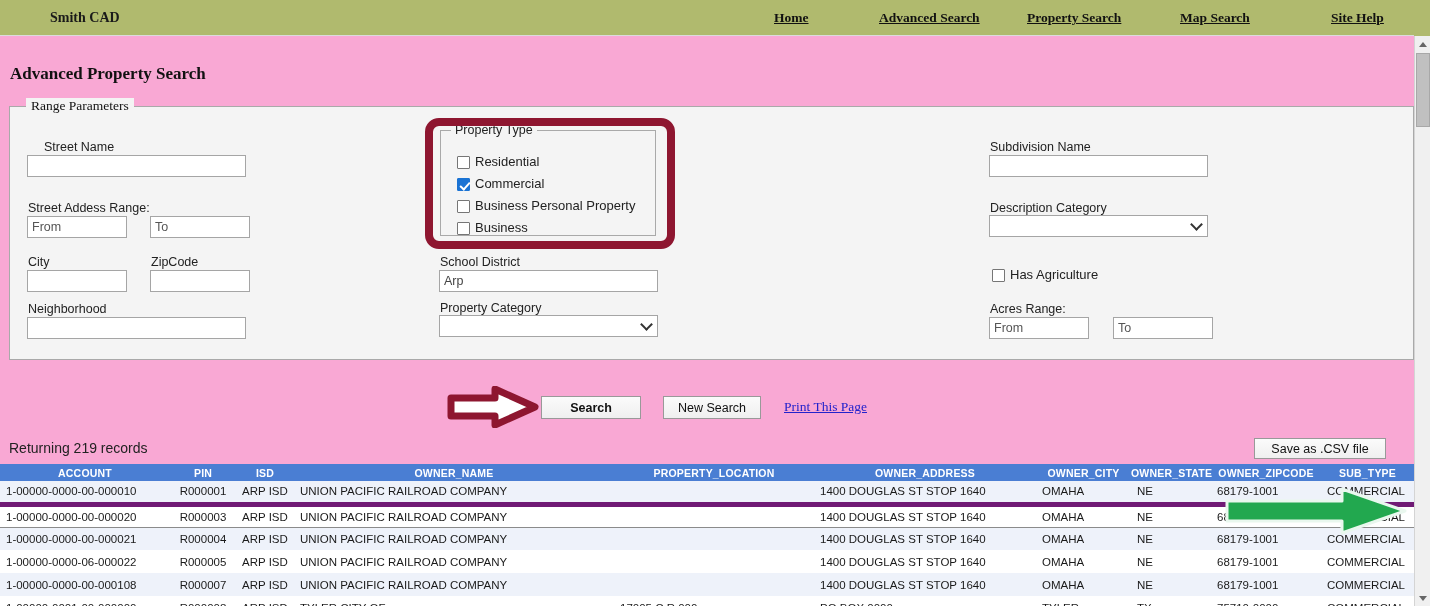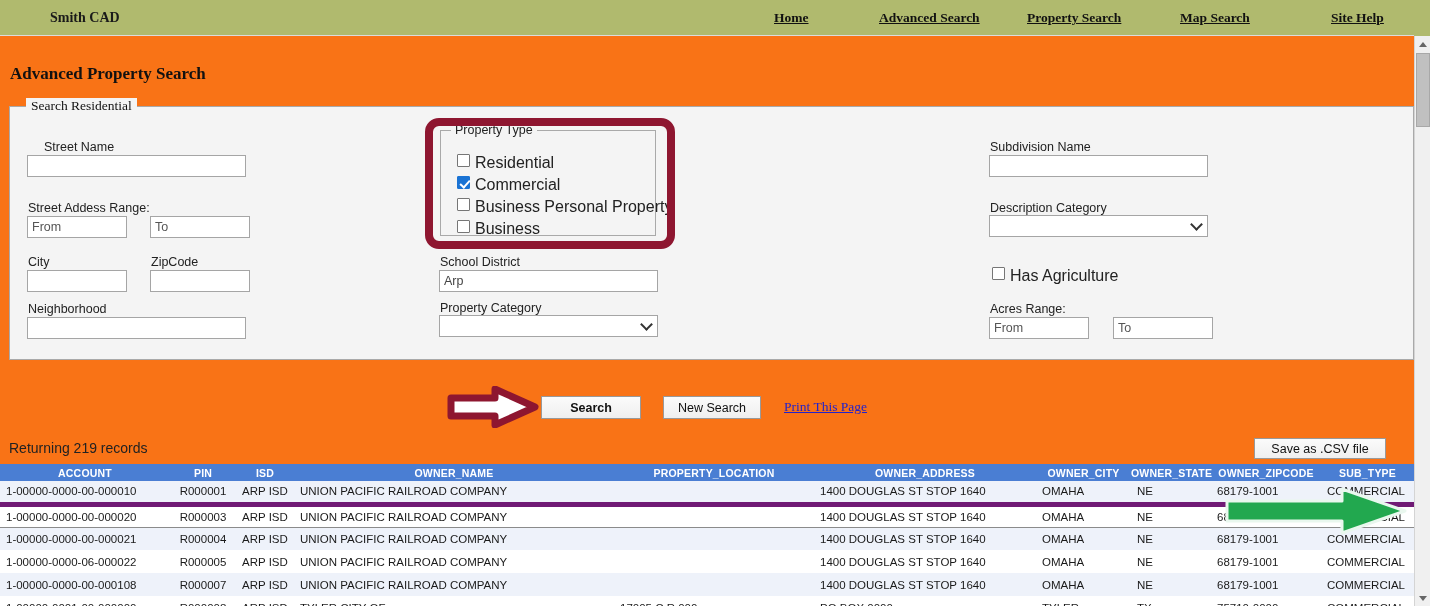--- a/index.html
+++ b/index.html
@@ -3,21 +3,21 @@
 <meta charset="utf-8">
 <style>
   * { box-sizing: border-box; }
   html, body {
     margin: 0; padding: 0;
     width: 1430px; height: 606px;
     overflow: hidden;
     background: #ffffff;
     font-family: "Liberation Sans", sans-serif;
   }
-  .page { position: relative; width: 1430px; height: 492px; background: #f97316; border-radius: 10px; }
+  .page { position: relative; width: 1430px; height: 492px; background: #f9a8d4; border-radius: 10px; }
 
   
   .topbar {
     position: absolute; left: 0; top: 0; width: 1430px; height: 36px;
     background: #b0ba6e;
     display: flex; align-items: center;
   }
   .brand {
     position: absolute; left: 50px; top: 10px;
     font-family: "Liberation Serif", serif;
@@ -113,22 +113,22 @@
     border: 1px solid #a9a9a9;
     background: #f4f4f4;
   }
   .ptype-legend {
     position: absolute; left: 10px; top: -8px;
     background: #f4f4f4; padding: 0 4px;
     font-size: 12.5px; color: #222;
   }
   .cbrow {
     position: absolute; left: 16px;
-    display: flex; align-items: flex-start; gap: 5px;
-    font-size: 16px; color: #222;
+    display: flex; align-items: flex-end; gap: 5px;
+    font-size: 13px; color: #222;
     white-space: nowrap;
   }
   .cb0 { top: 23px; } .cb1 { top: 45px; } .cb2 { top: 67px; } .cb3 { top: 89px; }
   .box {
     width: 13px; height: 13px;
     border: 1px solid #767676; background: #fff;
     flex: 0 0 auto; border-radius: 1px;
   }
   .box.on {
     background: #1a73d4; border-color: #1a73d4;
@@ -272,21 +272,21 @@
     <a class="navlink nv2">Property Search</a>
     <a class="navlink nv3">Map Search</a>
     <a class="navlink nv4">Site Help</a>
   </div>
 
   <div class="pagebottom-sep"></div>
 
   <div class="pagetitle">Advanced Property Search</div>
 
   <div class="params">
-    <div class="params-legend">Search Residential</div>
+    <div class="params-legend">Range Parameters</div>
   </div>
 
   <div class="lbl l-street">Street Name</div>
   <input class="txt i-street" type="text" value="" style="">
 
   <div class="lbl l-range">Street Addess Range:</div>
   <input class="txt i-rangefrom" type="text" placeholder="From" style="">
   <input class="txt i-rangeto" type="text" placeholder="To" style="">
 
   <div class="lbl l-city">City</div>

